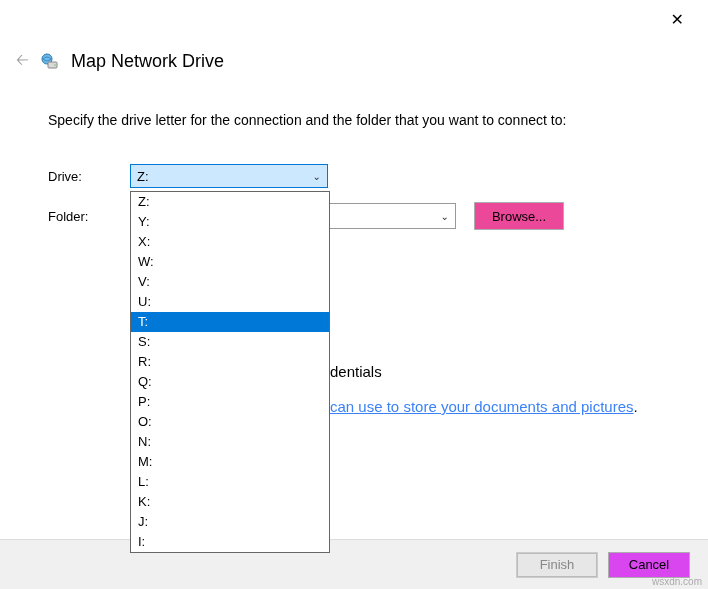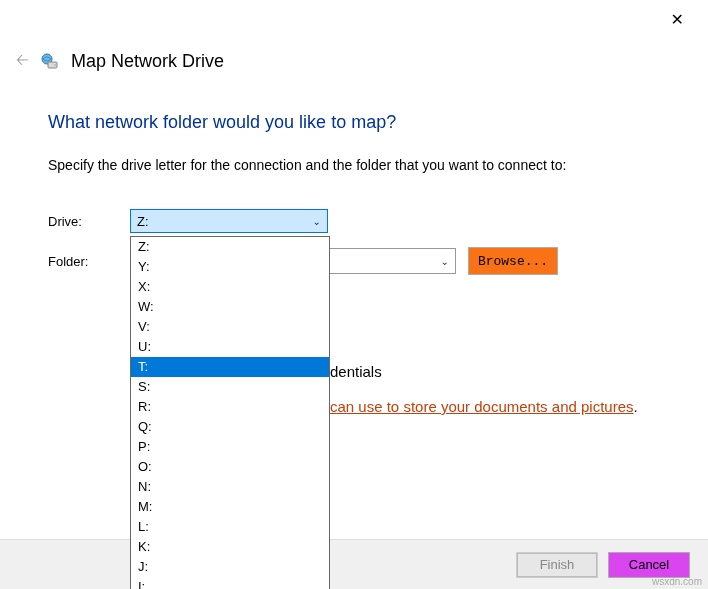--- a/index.html
+++ b/index.html
@@ -90,26 +90,26 @@
       display: flex;
       align-items: center;
       justify-content: space-between;
     }
     .folder-input .chev {
       font-size: 10px;
       color: #333;
       cursor: pointer;
     }
     .browse-btn {
-      margin-left: 12px;
+      margin-left: 18px;
       width: 90px;
       height: 28px;
-      background: #f97316;
+      background: #ec4899;
       border: 1px solid #adadad;
-      font-family: Liberation Mono, monospace;
+      font-family: Liberation Sans, sans-serif;
       font-size: 13px;
       cursor: pointer;
     }
     .dropdown-list {
       position: absolute;
       top: 26px;
       left: -1px;
       width: 200px;
       background: #fff;
       border: 1px solid #666;
@@ -125,21 +125,21 @@
       background: #0078d7;
       color: #fff;
     }
     .trailing-text {
       position: absolute;
       left: 330px;
       font-size: 15px;
     }
     .t1 { top: 363px; }
     .link {
-      color: #c2410c;
+      color: #3b82f6;
       text-decoration: underline;
       cursor: pointer;
       text-align: right;
     }
     .t2 { top: 398px; }
     .footer {
       position: absolute;
       bottom: 0;
       left: 0;
       right: 0;
@@ -189,21 +189,20 @@
       <circle cx="6" cy="6" r="5" fill="#6fb8e8" stroke="#2a7ab0"></circle>
       <path d="M2 6 Q6 2 10 6 Q6 10 2 6" fill="none" stroke="#2a7ab0" stroke-width="0.7"></path>
       <rect x="7" y="9" width="9" height="6" rx="1" fill="#d9d9d9" stroke="#888"></rect>
       <circle cx="14" cy="12" r="0.8" fill="#6c6"></circle>
     </svg>
   </span>
   <span class="title">Map Network Drive</span>
 </div>
 
 <div class="content">
-  <div class="heading">What network folder would you like to map?</div>
   <div class="subtext">Specify the drive letter for the connection and the folder that you want to connect to:</div>
 
   <div class="form-row">
     <div class="form-label">Drive:</div>
     <div class="drive-select">
       <span>Z:</span>
       <span class="chev">⌄</span>
       <div class="dropdown-list" id="dd">
           <div class="dd-item">Z:</div>
           <div class="dd-item">Y:</div>

